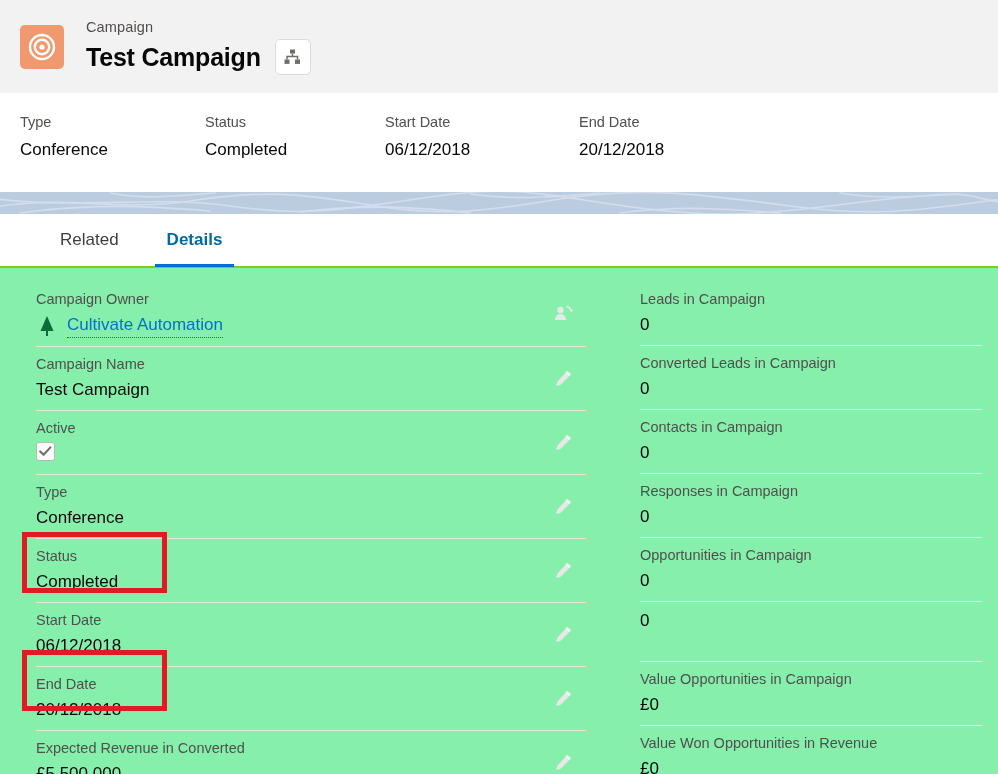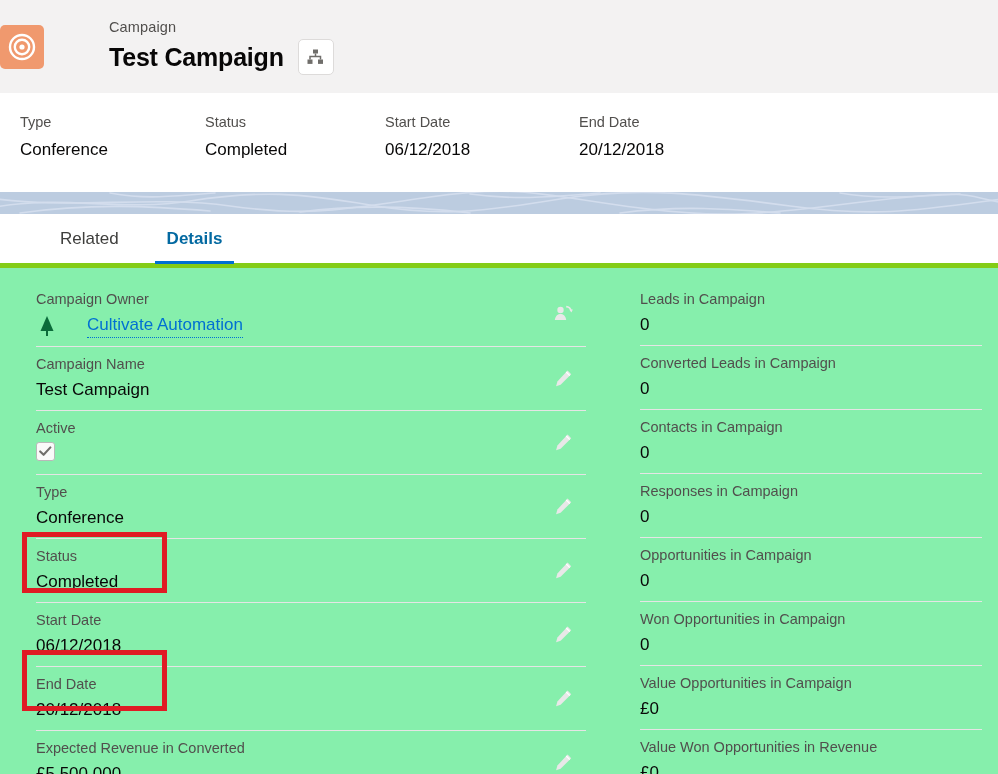--- a/index.html
+++ b/index.html
@@ -12,23 +12,22 @@
     font-family: "Liberation Sans", sans-serif;
     -webkit-font-smoothing: antialiased;
   }
 
   
   .page-header {
     height: 93px;
     background: #f3f2f2;
     display: flex;
     align-items: center;
-    padding: 0 0 0 0;
+    padding: 0 0 0 20px;
     position: relative;
-    gap: 43px;
   }
   .record-icon {
     width: 44px;
     height: 44px;
     border-radius: 5px;
     background: #f0996e;
     display: flex;
     align-items: center;
     justify-content: center;
     flex: 0 0 auto;
@@ -109,21 +108,21 @@
   }
   .band svg { display: block; position: absolute; top: 0; left: 0; }
 
   
   .tabbar {
     height: 54px;
     background: #ffffff;
     display: flex;
     align-items: stretch;
     padding-left: 36px;
-    border-bottom: 5px solid #84cc16;
+    border-bottom: 2px solid #84cc16;
   }
   .tab {
     display: flex;
     align-items: center;
     padding: 0 24px;
     font-size: 17px;
     color: #3e3e3c;
     cursor: pointer;
     position: relative;
   }
@@ -166,21 +165,20 @@
     font-size: 14.5px;
     color: #514f4d;
     line-height: 20px;
     margin-bottom: 4px;
   }
   .f-value {
     font-size: 17px;
     color: #080707;
     line-height: 24px;
     min-height: 24px;
-    gap: 20px;
   }
   .f-value a {
     color: #0070d2;
     text-decoration: none;
     border-bottom: 1px dotted #0070d2;
   }
   .owner-line {
     display: flex;
     align-items: center;
   }
@@ -425,21 +423,20 @@
     </div>
     <div class="field-row">
       <div class="f-label">Responses in Campaign</div>
       <div class="f-value">0</div>
     </div>
     <div class="field-row">
       <div class="f-label">Opportunities in Campaign</div>
       <div class="f-value">0</div>
     </div>
     <div class="field-row">
-      <div class="f-label">Won Opportunities in Campaign</div>
       <div class="f-value">0</div>
     </div>
     <div class="field-row">
       <div class="f-label">Value Opportunities in Campaign</div>
       <div class="f-value">£0</div>
     </div>
     <div class="field-row">
       <div class="f-label">Value Won Opportunities in Revenue</div>
       <div class="f-value">£0</div>
     </div>

